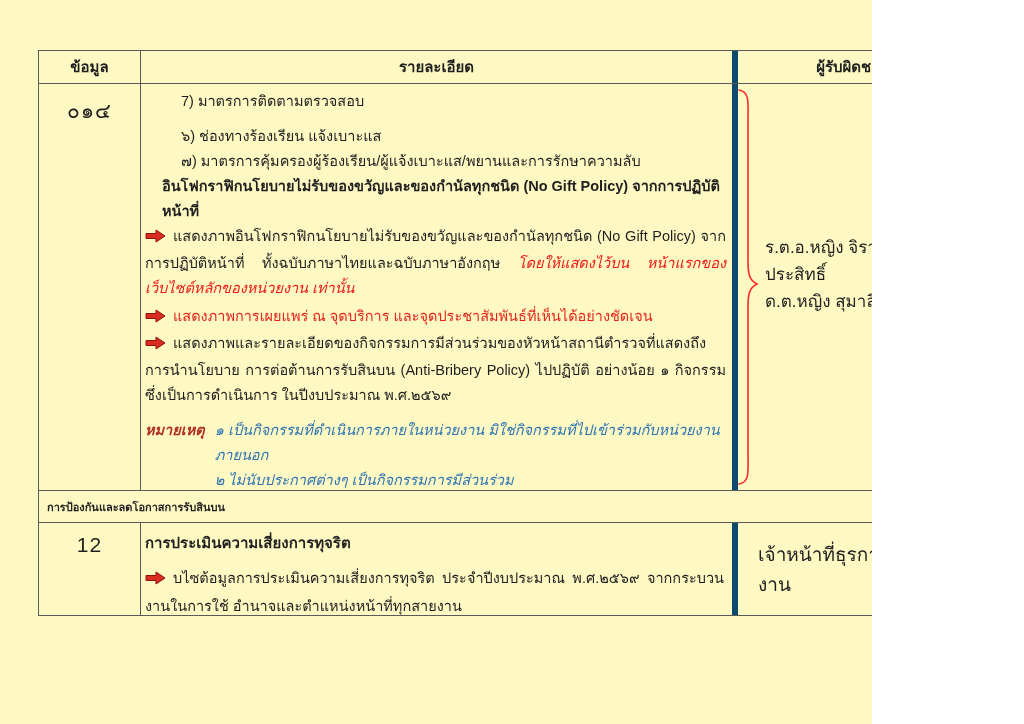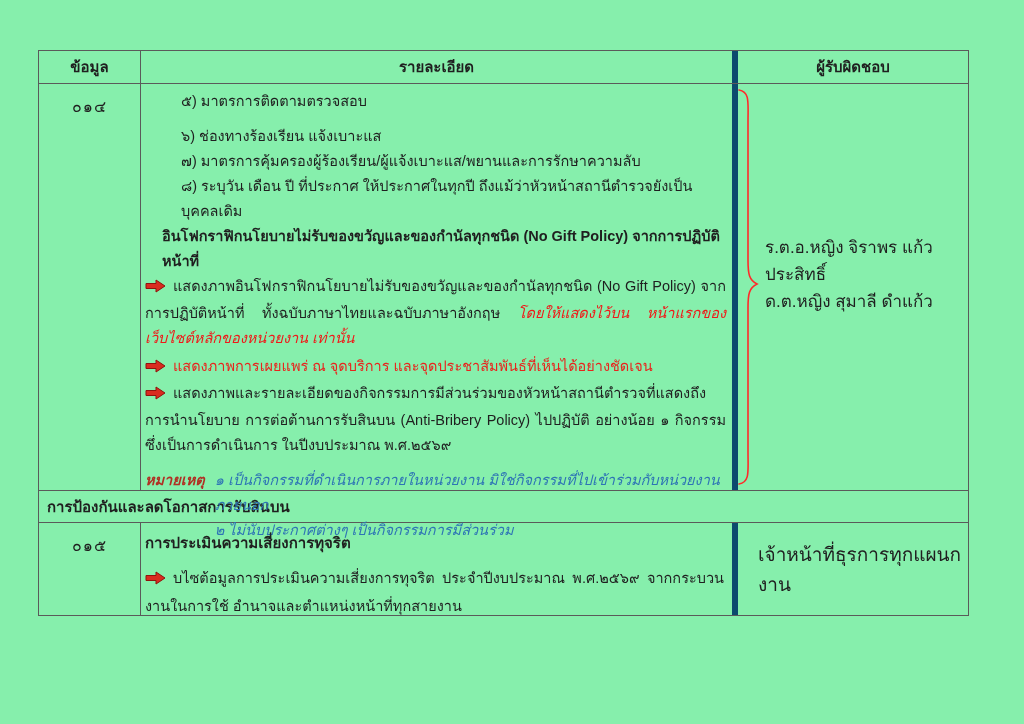--- a/index.html
+++ b/index.html
@@ -1,51 +1,51 @@
 <!DOCTYPE html>
 <html><head>
 <meta charset="utf-8">
 <style>
   * { margin:0; padding:0; box-sizing:border-box; }
   html,body { width:1024px; height:724px; background:#ffffff; font-family:"Liberation Sans", sans-serif; color:#1f1f1f; }
-  .page { position:relative; width:1024px; height:724px; background:#86efac; overflow:hidden; }
+  .page { position:relative; width:872px; height:724px; background:#fef9c3; overflow:hidden; }
 
   .doc-table { position:absolute; left:38px; top:50px; width:931px; border:1px solid #5a5a5a; }
   .trow { display:flex; border-bottom:1px solid #5a5a5a; }
   .trow:last-child { border-bottom:none; }
   .c1 { width:102px; border-right:1px solid #5a5a5a; flex:0 0 auto; }
   .c2 { width:597px; border-right:6px solid #0c4a6e; flex:0 0 auto; position:relative; }
   .c3 { flex:1 1 auto; position:relative; }
 
   .hdr { height:33px; align-items:center; }
   .hdr .c1, .hdr .c2, .hdr .c3 { height:100%; display:flex; align-items:center; justify-content:center; font-weight:bold; font-size:15px; }
 
   .row014 { height:407px; }
   .rowsec { height:32px; }
   .row015 { height:92px; }
 
-  .cell-id { text-align:center; font-size:16px; padding-top:10px; letter-spacing:1px; }
+  .cell-id { text-align:center; font-size:21px; padding-top:10px; letter-spacing:1px; }
 
   .details { padding:5px 6px 0 4px; font-size:14.5px; line-height:25px; }
   .num-item { padding-left:36px; }
   .gap10 { height:10px; }
   .bold-line { font-weight:bold; padding-left:17px; }
   .para { text-align:justify; }
   .arrow { display:inline-block; vertical-align:-2px; margin-right:7px; }
   .red { color:#e8241d;margin-top:8px; }
   .red-italic { color:#f01818; font-style:italic; }
   .note { display:flex; margin-top:10px; font-style:italic; }
   .note-label { color:#b03024; font-weight:bold; margin-right:10px; white-space:nowrap; }
   .note-body { color:#2e74b5; }
   .note-body div { line-height:25px; }
 
   .resp014 { padding:150px 0 0 27px; font-size:17px; line-height:27px; }
   .resp015 { display:flex; align-items:center; height:100%; padding-left:20px; font-size:19px; }
 
-  .section-cell { display:flex; align-items:center; height:100%; font-weight:bold; font-size:15px; padding-left:8px; }
+  .section-cell { display:flex; align-items:center; height:100%; font-weight:bold; font-size:11px; padding-left:8px; }
 
   .heading015 { font-weight:bold; padding:8px 0 0 4px; font-size:15px; }
   .para015 { padding:10px 8px 0 4px; font-size:14.5px; line-height:26px; text-align:justify; }
 
   .brace { position:absolute; left:-5px; top:4px; pointer-events:none; }
 </style>
 </head>
 <body>
 
 <div class="page">
@@ -57,25 +57,24 @@
       <div class="c3">ผู้รับผิดชอบ</div>
     </div>
 
     <div class="trow row014">
       <div class="c1">
         <div class="cell-id">๐๑๔</div>
       </div>
 
       <div class="c2">
         <div class="details">
-          <div class="num-item">๕) มาตรการติดตามตรวจสอบ</div>
+          <div class="num-item">7) มาตรการติดตามตรวจสอบ</div>
           <div class="gap10"></div>
           <div class="num-item">๖) ช่องทางร้องเรียน แจ้งเบาะแส</div>
           <div class="num-item">๗) มาตรการคุ้มครองผู้ร้องเรียน/ผู้แจ้งเบาะแส/พยานและการรักษาความลับ</div>
-          <div class="num-item">๘) ระบุวัน เดือน ปี ที่ประกาศ  ให้ประกาศในทุกปี ถึงแม้ว่าหัวหน้าสถานีตำรวจยังเป็นบุคคลเดิม</div>
 
           <div class="bold-line">อินโฟกราฟิกนโยบายไม่รับของขวัญและของกำนัลทุกชนิด (No Gift Policy)  จากการปฏิบัติหน้าที่</div>
 
           <div class="para">
             <span class="arrow"><svg width="21" height="14" viewBox="0 0 21 14">
                   <path d="M1 4.5 H11 V1 L20 7 L11 13 V9.5 H1 Z" fill="#d92b1f" stroke="#8f130c" stroke-width="1"></path>
                 </svg></span><span>แสดงภาพอินโฟกราฟิกนโยบายไม่รับของขวัญและของกำนัลทุกชนิด (No Gift Policy) จากการปฏิบัติหน้าที่ ทั้งฉบับภาษาไทยและฉบับภาษาอังกฤษ </span><span class="red-italic">โดยให้แสดงไว้บน หน้าแรกของเว็บไซต์หลักของหน่วยงาน เท่านั้น</span>
           </div>
 
           <div class="para" style="margin-top:3px;">
@@ -111,21 +110,21 @@
         </div>
       </div>
     </div>
 
     <div class="trow rowsec">
       <div class="section-cell" style="width:100%;">การป้องกันและลดโอกาสการรับสินบน</div>
     </div>
 
     <div class="trow row015">
       <div class="c1">
-        <div class="cell-id">๐๑๕</div>
+        <div class="cell-id">12</div>
       </div>
       <div class="c2">
         <div class="heading015">การประเมินความเสี่ยงการทุจริต</div>
         <div class="para015">
           <span class="arrow"><svg width="21" height="14" viewBox="0 0 21 14">
                 <path d="M1 4.5 H11 V1 L20 7 L11 13 V9.5 H1 Z" fill="#d92b1f" stroke="#8f130c" stroke-width="1"></path>
               </svg></span><span>บไซต้อมูลการประเมินความเสี่ยงการทุจริต ประจำปีงบประมาณ พ.ศ.๒๕๖๙ จากกระบวนงานในการใช้ อำนาจและตำแหน่งหน้าที่ทุกสายงาน</span>
         </div>
       </div>
       <div class="c3">

